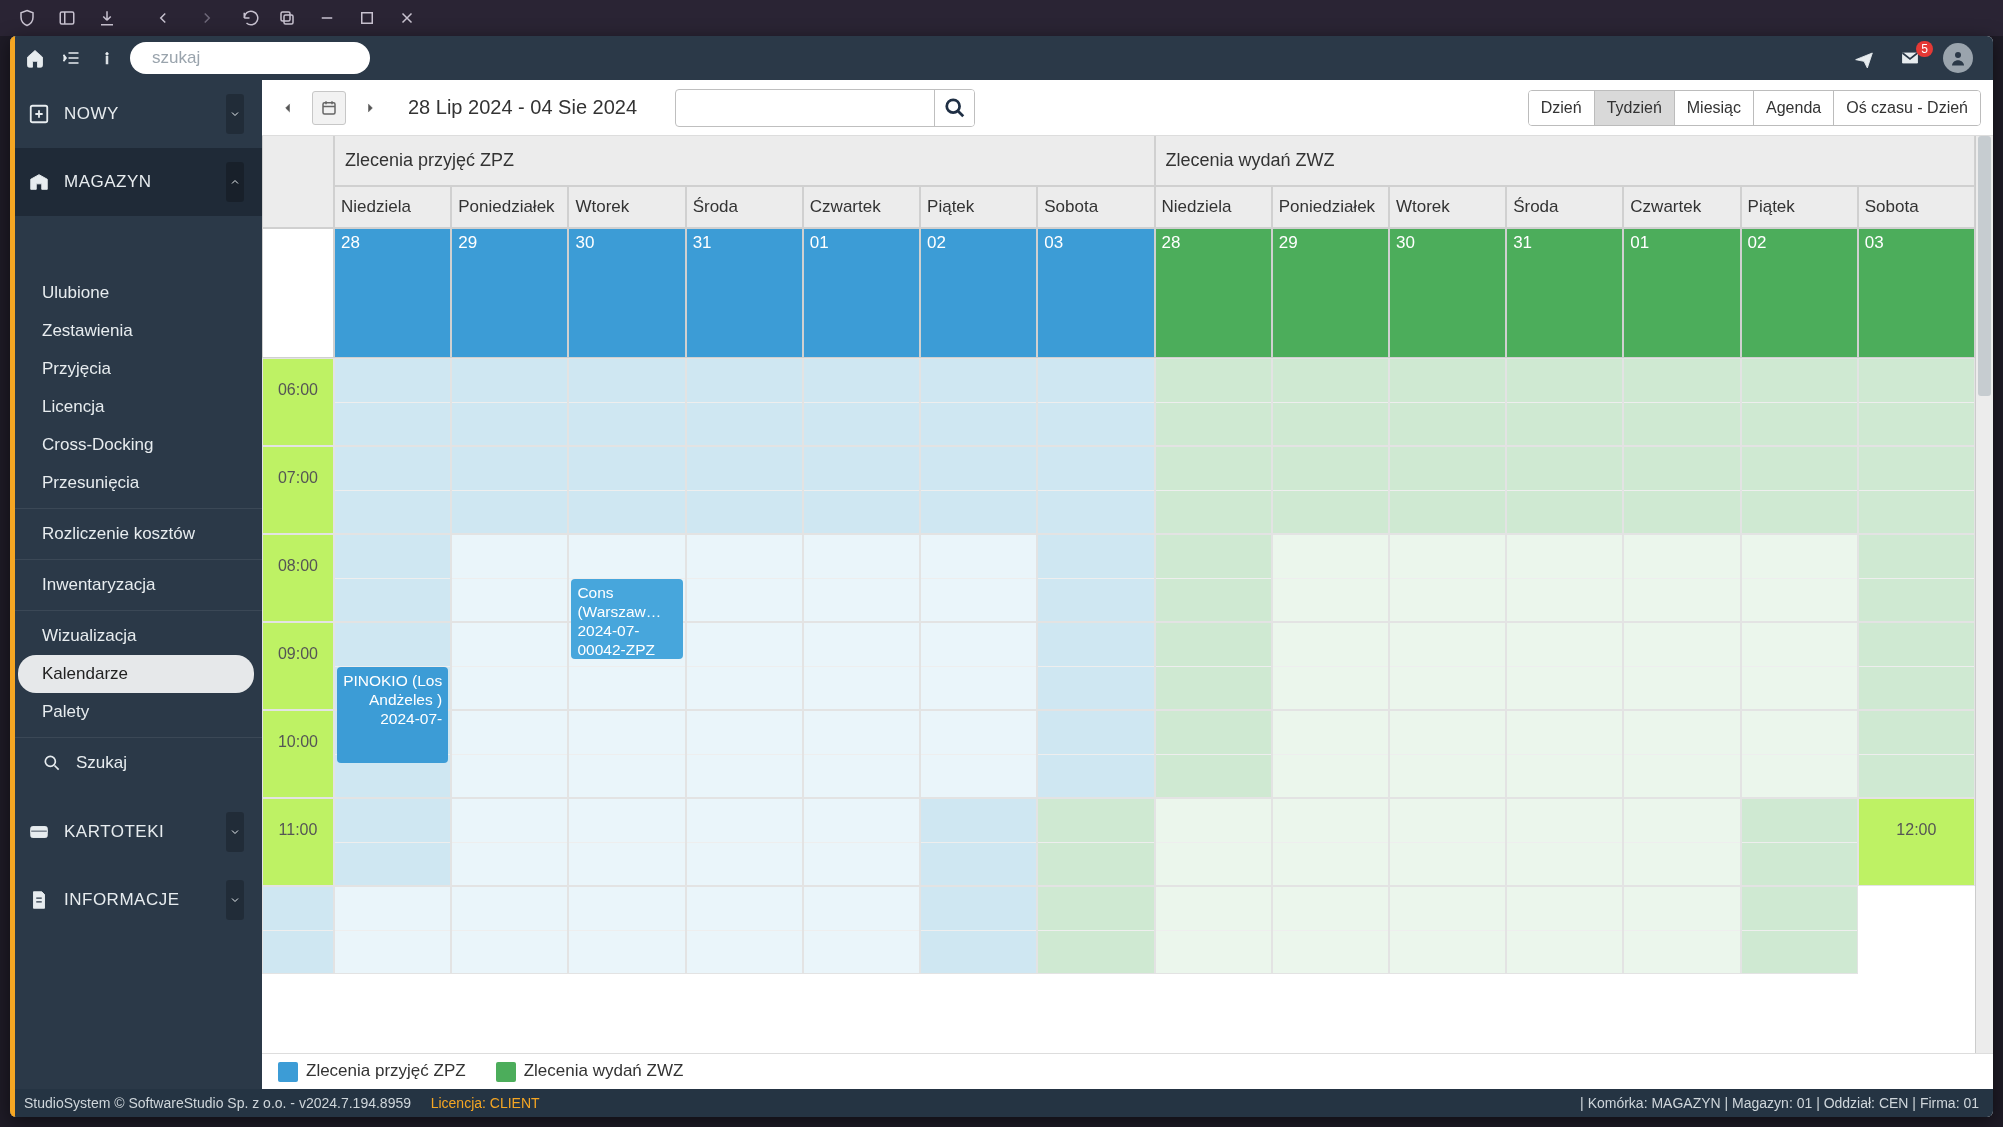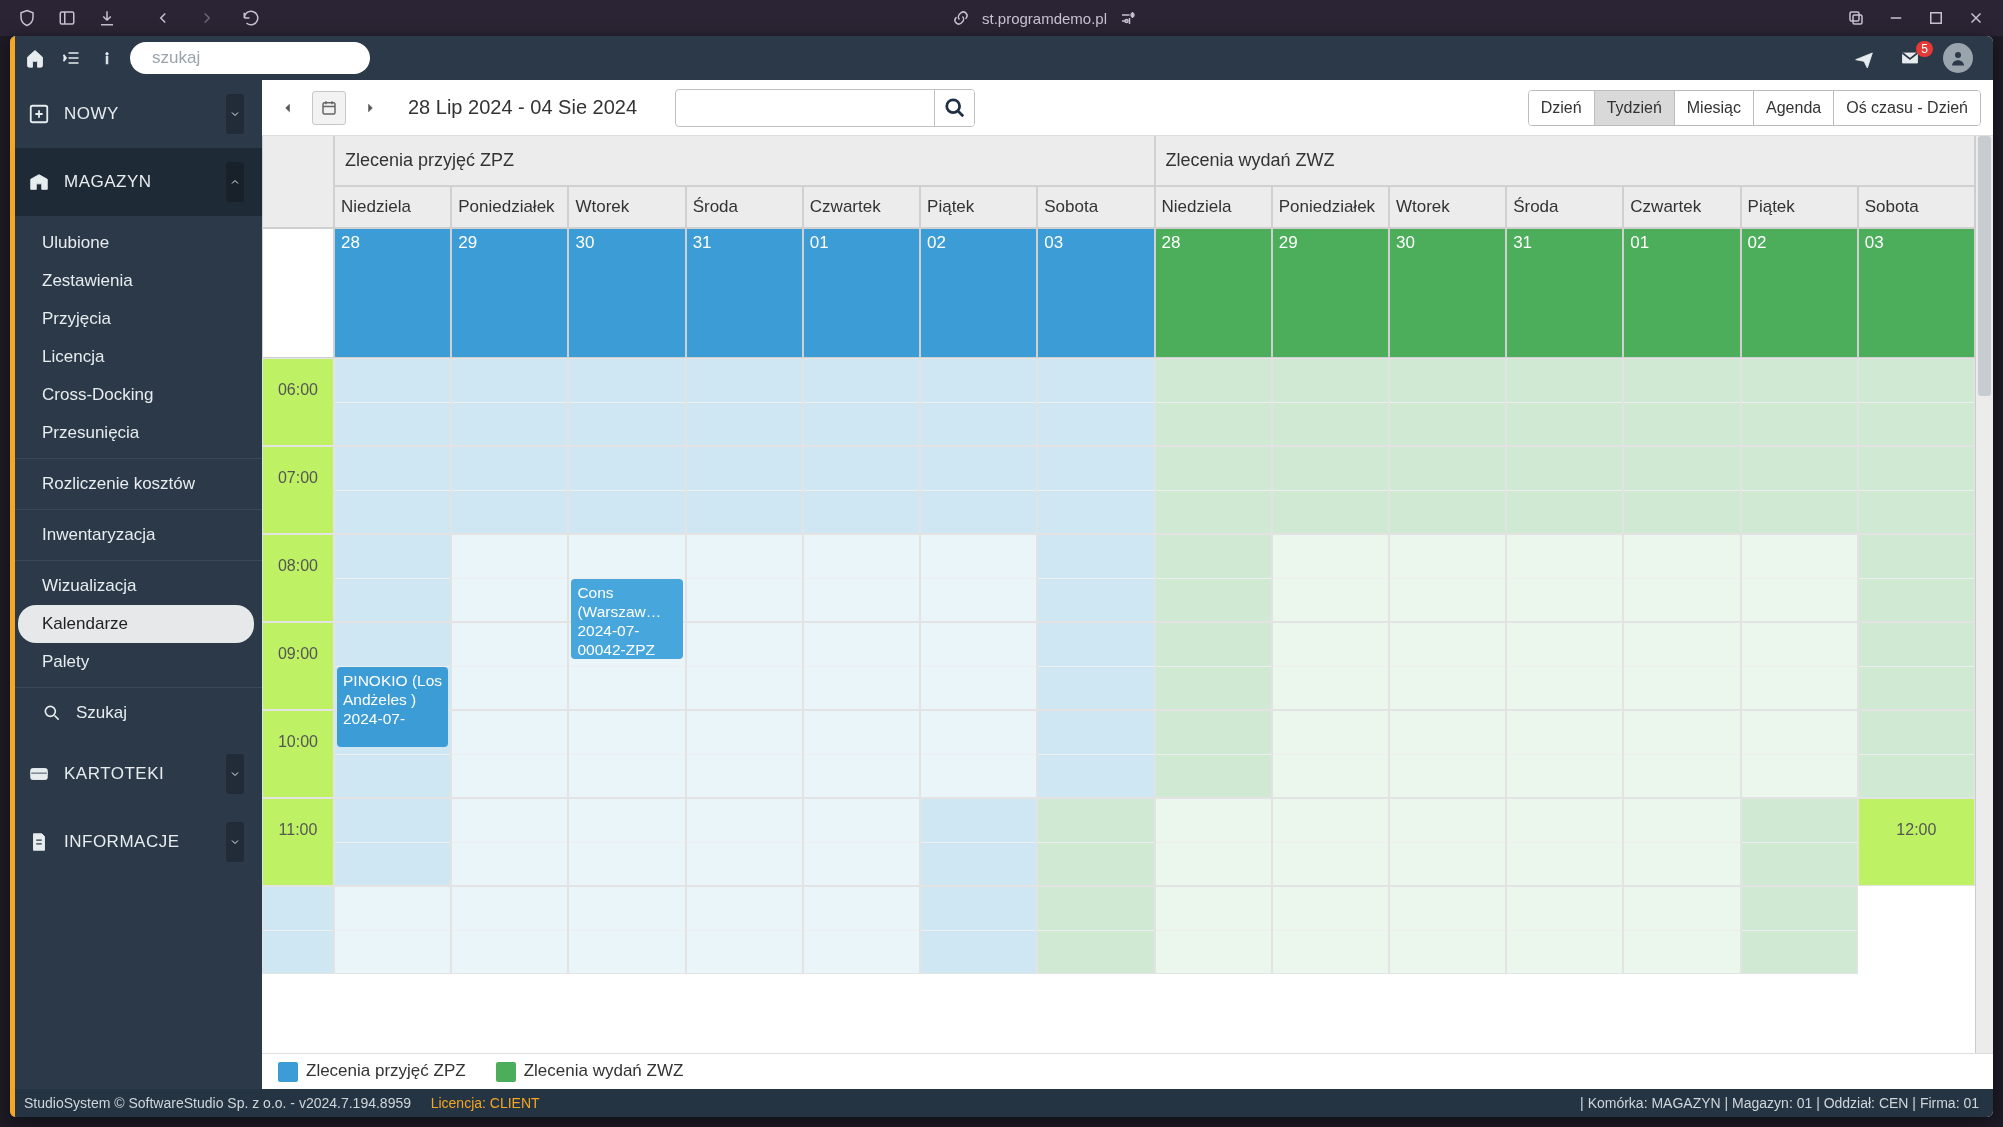--- a/index.html
+++ b/index.html
@@ -35,21 +35,21 @@
 
 
 .body { flex: 1; display: flex; min-height: 0; }
 
 
 .sidebar { width: 252px; background: #2b3948; color: #e7ecef; display: flex; flex-direction: column; font-size: 17px; flex-shrink: 0; }
 .side-section { display: flex; align-items: center; gap: 14px; padding: 14px 18px; cursor: pointer; position: relative; font-weight: 400; letter-spacing: .5px; }
 .side-section .chev { margin-left: auto; width: 18px; height: 40px; display: flex; align-items: center; justify-content: center; background: rgba(0,0,0,.22); border-radius: 3px; }
 .side-section svg.lead { width: 22px; height: 22px; fill: #e7ecef; stroke: #e7ecef; }
 .side-section.expanded { background: #1f2a37; }
-.side-items { padding: 8px 0; }
+.side-items { padding: 16px 0; margin-top: 42px; }
 .side-item { padding: 9px 14px 9px 24px; cursor: pointer; font-size: 17px; color: #e7ecef; border-radius: 18px; margin: 0 8px; }
 .side-item.sel { background: #e6e8ea; color: #222; }
 .side-sep { height: 1px; background: rgba(255,255,255,.08); margin: 6px 0; }
 .side-item.with-ico { display: flex; align-items: center; gap: 14px; }
 .side-item.with-ico svg { width: 20px; height: 20px; fill: #e7ecef; }
 
 
 .main { flex: 1; background: #fff; display: flex; flex-direction: column; min-width: 0; }
 
 .toolbar { height: 56px; border-bottom: 1px solid #ddd; display: flex; align-items: center; padding: 0 12px; gap: 10px; flex-shrink: 0; }
@@ -138,35 +138,20 @@
         </svg>
       </span>
     <span class="tb-ico dim">
         <svg viewBox="0 0 24 24">
           <path d="M9 6l6 6-6 6"></path>
         </svg>
       </span>
     <span class="tb-ico">
         <svg viewBox="0 0 24 24">
           <path d="M3 12a9 9 0 1 1 3 6.7M3 12V5m0 7h7"></path>
-        </svg>
-      </span>
-  </div>
-  <div class="center">
-    <span class="tb-ico">
-        <svg viewBox="0 0 24 24">
-          <path d="M10 14a5 5 0 0 1 0-7l2-2a5 5 0 0 1 7 7l-1 1M14 10a5 5 0 0 1 0 7l-2 2a5 5 0 0 1-7-7l1-1"></path>
-        </svg>
-      </span>
-    <span>st.programdemo.pl</span>
-    <span class="tb-ico">
-        <svg viewBox="0 0 24 24">
-          <path d="M4 8h10M4 16h6M18 4v8M14 12v8"></path>
-          <circle cx="18" cy="8" r="2"></circle>
-          <circle cx="10" cy="16" r="2"></circle>
         </svg>
       </span>
   </div>
   <div class="right-icons">
     <span class="tb-ico">
         <svg viewBox="0 0 24 24">
           <rect x="8" y="8" width="12" height="12" rx="2"></rect>
           <rect x="4" y="4" width="12" height="12" rx="2"></rect>
         </svg>
       </span>
@@ -438,21 +423,21 @@
               <div class="slot zpz"></div>
               <div class="slot zwz"></div>
               <div class="slot zwz work"></div>
               <div class="slot zwz work"></div>
               <div class="slot zwz work"></div>
               <div class="slot zwz work"></div>
               <div class="slot zwz work"></div>
               <div class="slot zwz"></div>
               <div class="time-label">09:00</div>
               <div class="slot zpz">
-                <div class="event blue" style="top: 44px; height: 80px;">PINOKIO (Los Andżeles ) 2024-07-</div>
+                <div class="event blue" style="top: 44px; height: 96px; text-align: right;">PINOKIO (Los Andżeles ) 2024-07-</div>
               </div>
               <div class="slot zpz work"></div>
               <div class="slot zpz work"></div>
               <div class="slot zpz work"></div>
               <div class="slot zpz work"></div>
               <div class="slot zpz work"></div>
               <div class="slot zpz"></div>
               <div class="slot zwz"></div>
               <div class="slot zwz work"></div>
               <div class="slot zwz work"></div>

